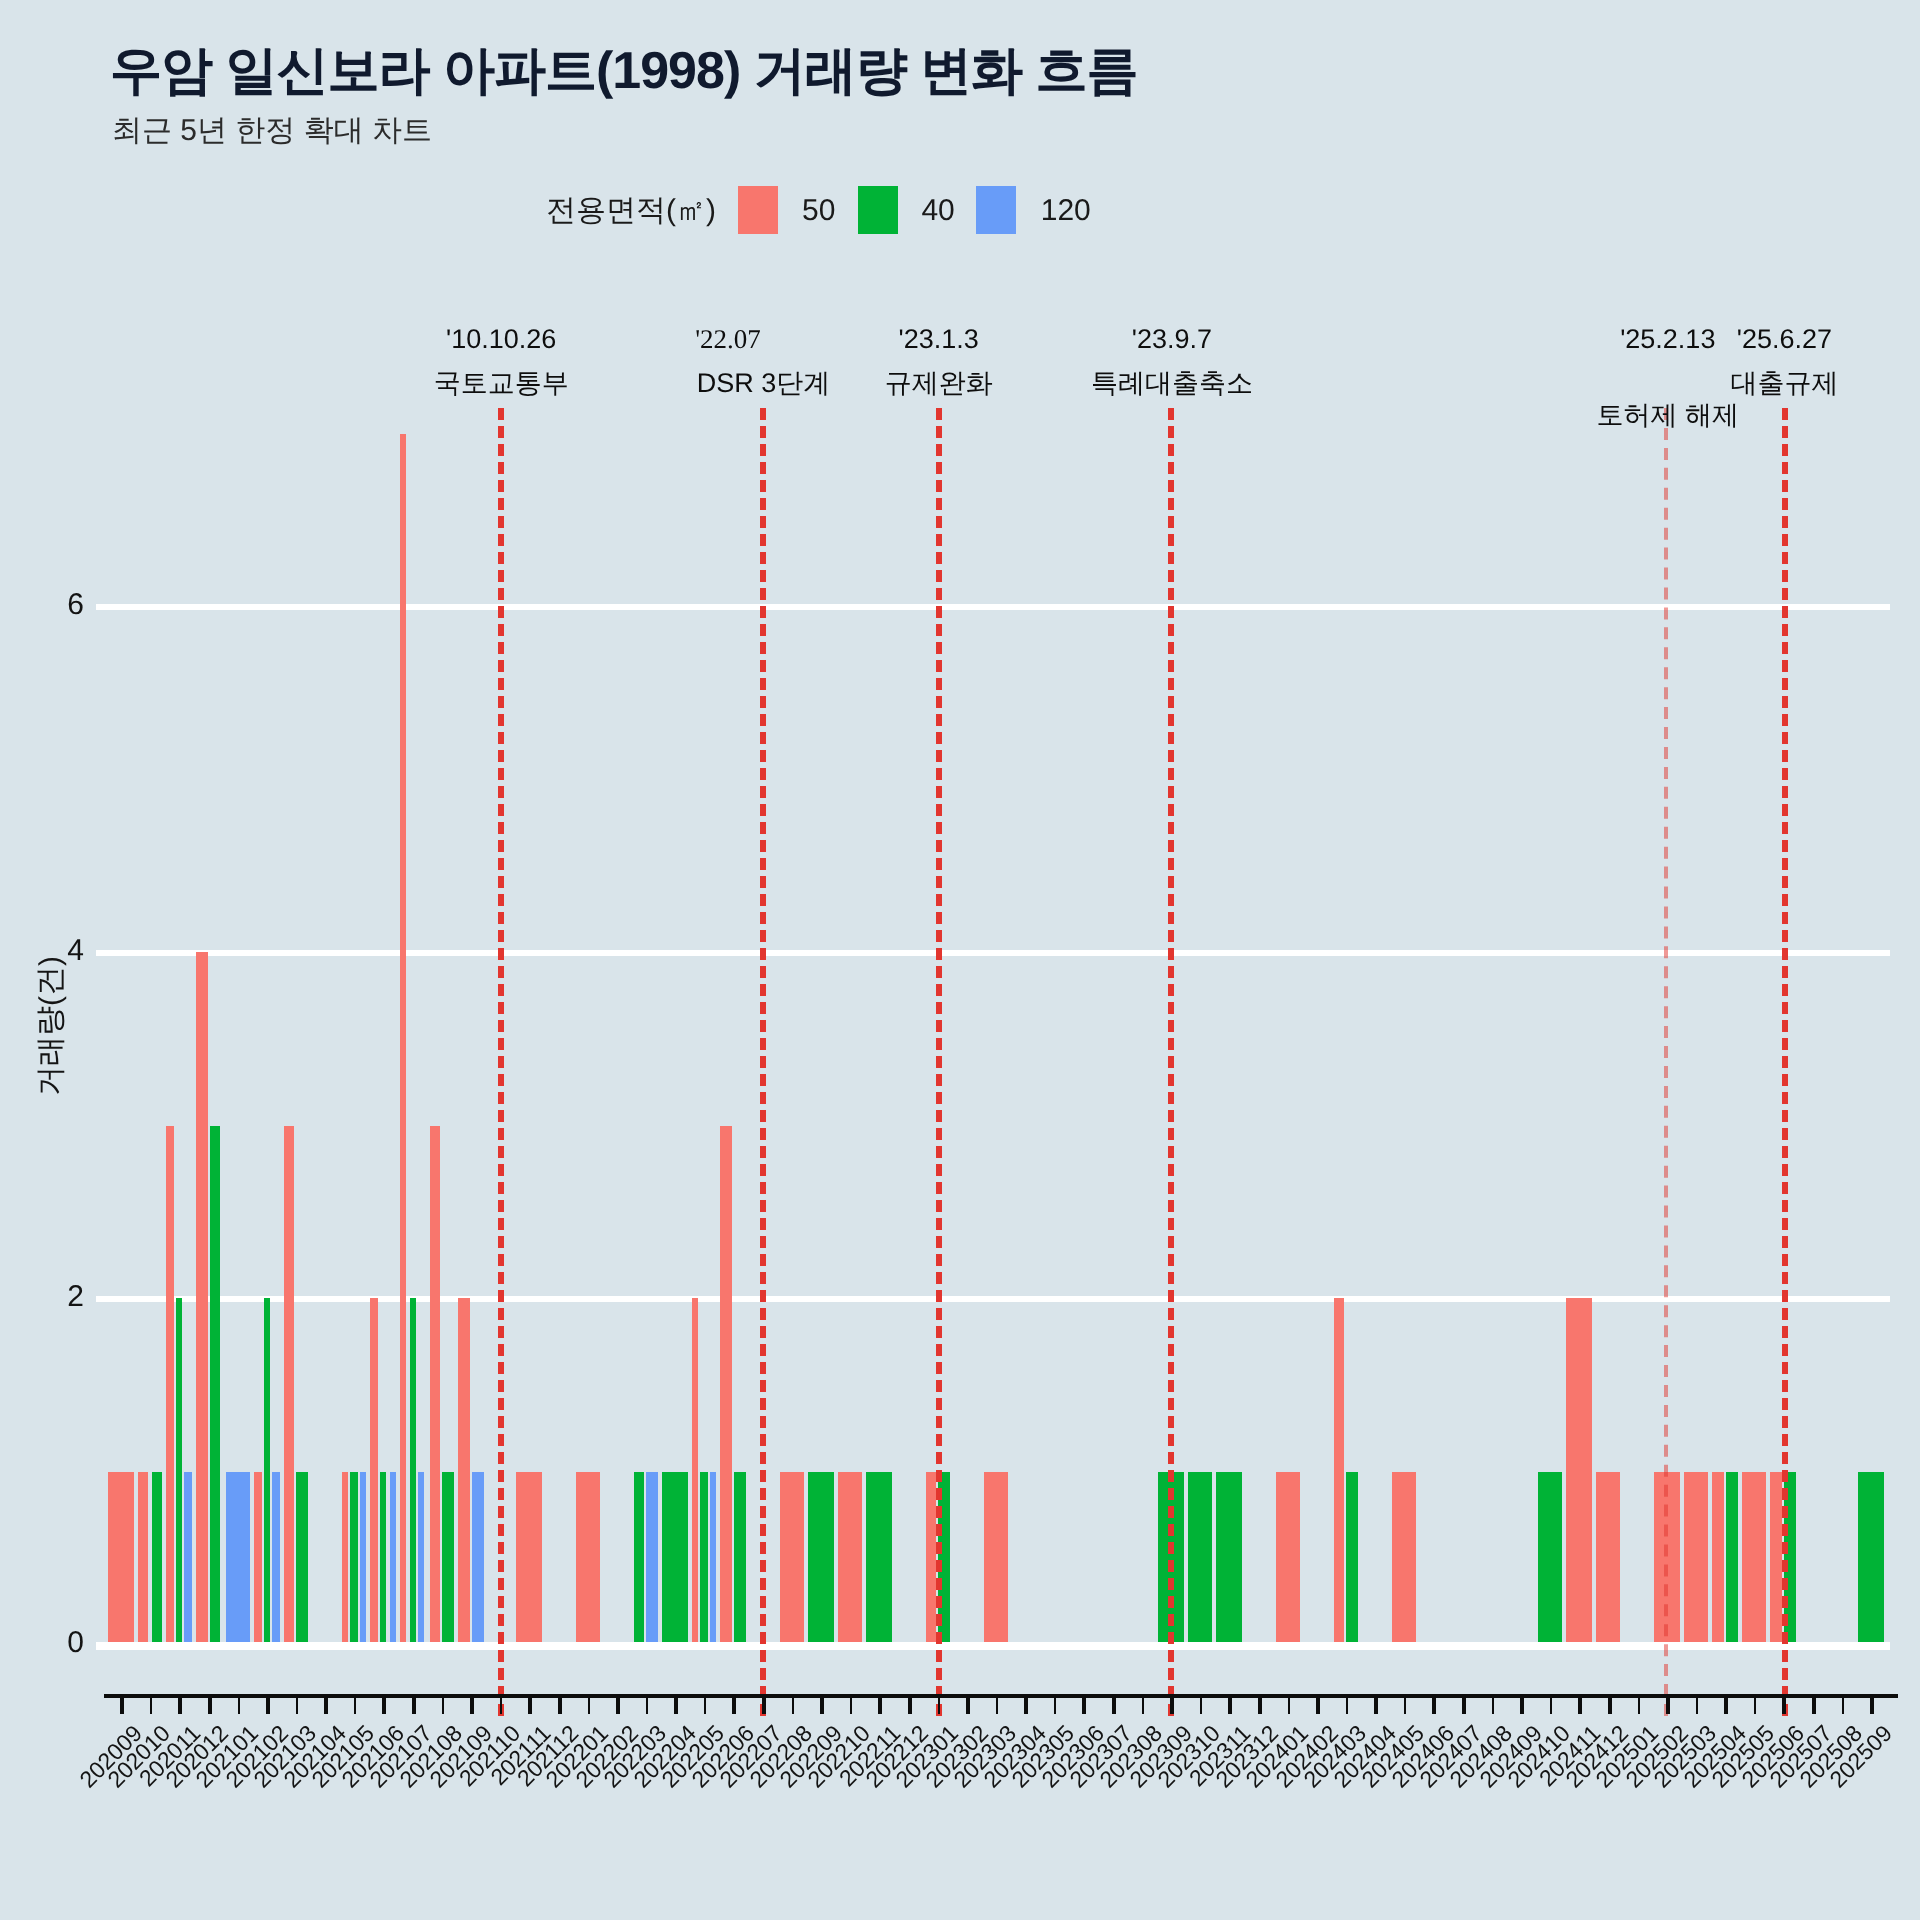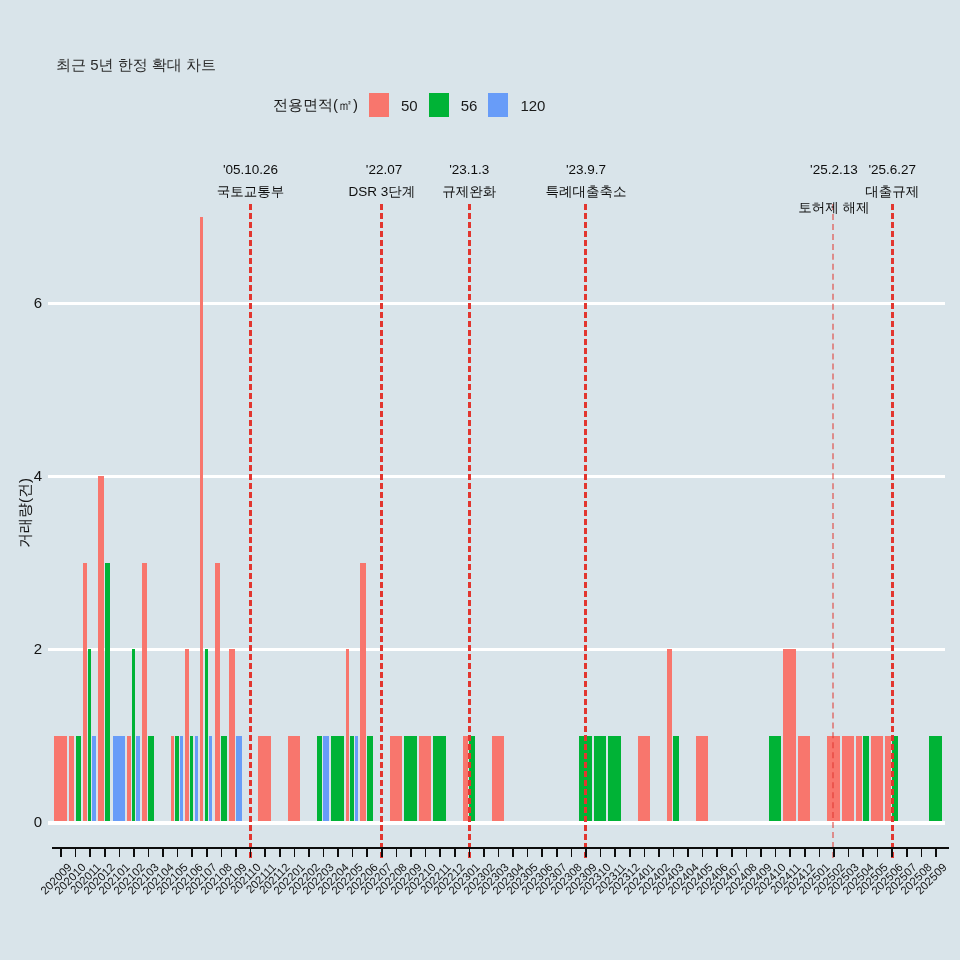--- a/index.html
+++ b/index.html
@@ -56,31 +56,32 @@
   }
   .footer{
     position:absolute;right:24px;top:922px;
     font-size:14px;color:#1b1b1b;
   }
 </style>
 </head>
 <body>
 
 <div class="stage">
+  <div class="title">우암 일신보라 아파트(1998) 거래량 변화 흐름</div>
   <div class="subtitle">최근 5년 한정 확대 차트</div>
 
   <div class="legend">
     <span>전용면적(㎡)</span>
     <span class="item">
       <span class="swatch" style="background:#F8766D"></span>
       <span>50</span>
     </span>
     <span class="item">
       <span class="swatch" style="background:#00B336"></span>
-      <span>56</span>
+      <span>40</span>
     </span>
     <span class="item">
       <span class="swatch" style="background:#689CF8"></span>
       <span>120</span>
     </span>
   </div>
 
   <div id="plot">
       <div class="gridline" style="left: 48px; width: 897px; top: 820.5px;"></div>
       <div class="ytick-label" style="top: 813px;">0</div>
@@ -147,24 +148,24 @@
       <div class="bar" style="left: 827.118px; width: 12.4622px; top: 735.5px; height: 86.5px; background: rgb(248, 118, 109);"></div>
       <div class="bar" style="left: 841.701px; width: 12.4622px; top: 735.5px; height: 86.5px; background: rgb(248, 118, 109);"></div>
       <div class="bar" style="left: 856.284px; width: 5.6811px; top: 735.5px; height: 86.5px; background: rgb(248, 118, 109);"></div>
       <div class="bar" style="left: 863.065px; width: 5.6811px; top: 735.5px; height: 86.5px; background: rgb(0, 179, 54);"></div>
       <div class="bar" style="left: 870.867px; width: 12.4622px; top: 735.5px; height: 86.5px; background: rgb(248, 118, 109);"></div>
       <div class="bar" style="left: 885.45px; width: 5.6811px; top: 735.5px; height: 86.5px; background: rgb(248, 118, 109);"></div>
       <div class="bar" style="left: 892.231px; width: 5.6811px; top: 735.5px; height: 86.5px; background: rgb(0, 179, 54);"></div>
       <div class="bar" style="left: 929.199px; width: 12.4622px; top: 735.5px; height: 86.5px; background: rgb(0, 179, 54);"></div>
       <div class="gridline" style="left: 48px; width: 897px; top: 821px;"></div>
       <div class="vline" style="left: 249.079px; top: 204px; height: 654px; border-left: 3px dashed rgb(226, 54, 47);"></div>
-      <div class="ann-date" style="left: 170.579px; top: 162px;">'05.10.26</div>
+      <div class="ann-date" style="left: 170.579px; top: 162px;">'10.10.26</div>
       <div class="ann-label" style="left: 170.579px; top: 183px;">국토교통부</div>
       <div class="vline" style="left: 380.326px; top: 204px; height: 654px; border-left: 3px dashed rgb(226, 54, 47);"></div>
-      <div class="ann-date" style="left: 304px; top: 162px;">'22.07</div>
+      <div class="ann-date" style="left: 284px; top: 162px; font-family: Liberation Serif, serif;">'22.07</div>
       <div class="ann-label" style="left: 301.826px; top: 183px;">DSR 3단계</div>
       <div class="vline" style="left: 467.824px; top: 204px; height: 654px; border-left: 3px dashed rgb(226, 54, 47);"></div>
       <div class="ann-date" style="left: 389.324px; top: 162px;">'23.1.3</div>
       <div class="ann-label" style="left: 389.324px; top: 183px;">규제완화</div>
       <div class="vline" style="left: 584.488px; top: 204px; height: 654px; border-left: 3px dashed rgb(226, 54, 47);"></div>
       <div class="ann-date" style="left: 505.988px; top: 162px;">'23.9.7</div>
       <div class="ann-label" style="left: 505.988px; top: 183px;">특례대출축소</div>
       <div class="vline" style="left: 832.399px; top: 204px; height: 654px; border-left: 2.5px dashed rgb(226, 54, 47); opacity: 0.5;"></div>
       <div class="ann-date" style="left: 753.899px; top: 162px;">'25.2.13</div>
       <div class="ann-label" style="left: 753.899px; top: 199px;">토허제 해제</div>

